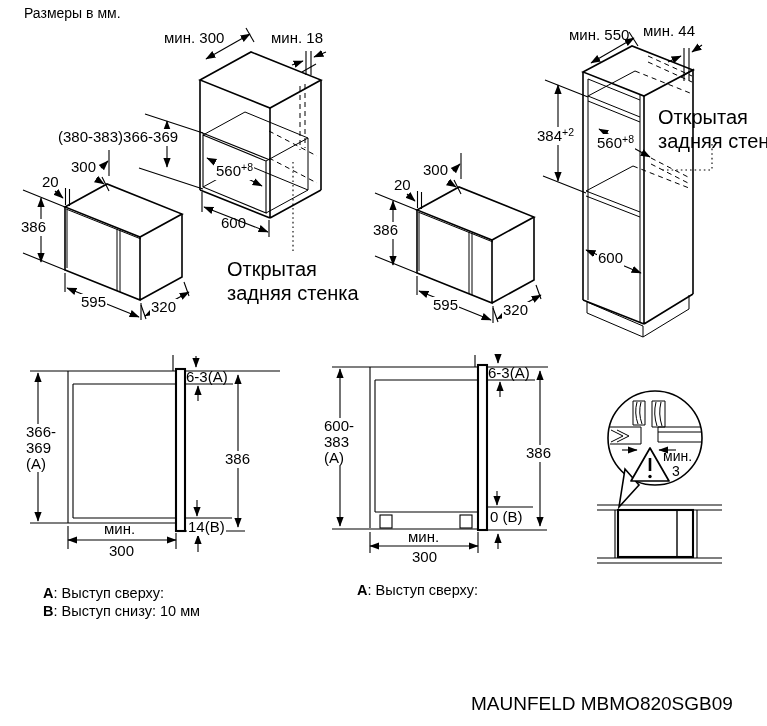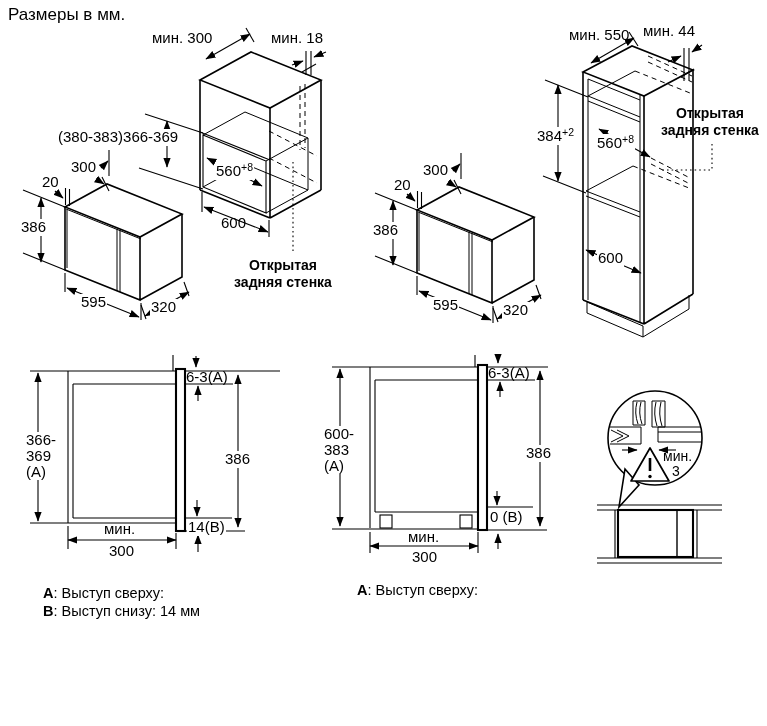--- a/index.html
+++ b/index.html
@@ -11,25 +11,25 @@
   #linework .b{stroke-width:1.6;}
   #linework .b2{stroke-width:2.1;}
   #linework .thin{stroke-width:1;}
   #linework .dash{stroke-dasharray:5 4;}
   #linework .dot{stroke-dasharray:1.6 3;}
   #linework .wfill{fill:#fff;}
   #linework .blk{fill:#000;stroke:none;}
   .lbl{position:absolute;font-size:15px;line-height:1.1;white-space:nowrap;}
   .bg{background:#fff;padding:0 1px;}
   .tol{font-size:10.5px;vertical-align:5px;letter-spacing:0;}
-  .title{font-size:17px;}
+  .title{font-size:14px;margin-left:16px;}
   .model{font-size:19px;}
   .small{font-size:14px;}
-  .block{line-height:16px;margin-top:8px;}
-  .openback{font-size:14px;text-align:center;line-height:1.2;font-weight:bold;}
+  .block{line-height:16px;}
+  .openback{font-size:20px;text-align:left;line-height:1.2;}
   .notes{position:absolute;font-size:14.5px;line-height:18px;white-space:nowrap;}
   .notes .ind{padding-left:19px;}
   .notes b{font-weight:bold;}
 </style>
 </head>
 <body>
 
 <div id="page">
 
 <svg id="linework" width="767" height="726" viewBox="0 0 767 726">
@@ -159,21 +159,21 @@
       <path d="M597,505 H722 M597,510 H722 M597,558 H722 M597,563 H722"></path>
       <path d="M615,510 V558 M697,510 V558"></path>
       <rect class="b2" x="618" y="510" width="75" height="47"></rect>
       <path style="stroke-width:1.4" d="M677,511 V556"></path>
     </g>
   </g>
 </svg>
 
 <div class="lbl title" style="left:8px;top:6px">Размеры в мм.</div>
 
-<div class="lbl" style="left:152px;top:30px">мин. 300</div>
+<div class="lbl" style="left:164px;top:30px">мин. 300</div>
 <div class="lbl" style="left:271px;top:30px">мин. 18</div>
 <div class="lbl bg" style="left:57px;top:129px">(380-383)366-369</div>
 <div class="lbl bg" style="left:215px;top:162px"><span>560</span><span class="tol">+8</span></div>
 <div class="lbl" style="left:221px;top:215px">600</div>
 <div class="lbl openback" style="left:227px;top:257px;width:112px">
   <div>Открытая</div>
   <div>задняя стенка</div>
 </div>
 
 <div class="lbl" style="left:71px;top:159px">300</div>
@@ -218,20 +218,21 @@
 <div class="lbl bg" style="left:525px;top:445px">386</div>
 <div class="lbl bg" style="left:489px;top:509px">0 (B)</div>
 <div class="lbl" style="left:408px;top:529px">мин.</div>
 <div class="lbl bg" style="left:411px;top:549px">300</div>
 
 <div class="lbl small" style="left:663px;top:449px">мин.</div>
 <div class="lbl small" style="left:672px;top:464px">3</div>
 
 <div class="notes" style="left:43px;top:584px">
   <div><b>A</b><span>: Выступ сверху:</span></div>
-  <div><b>B</b><span>: Выступ снизу: 14 мм</span></div>
+  <div><b>B</b><span>: Выступ снизу: 10 мм</span></div>
 </div>
 <div class="notes" style="left:357px;top:581px">
   <div><b>A</b><span>: Выступ сверху:</span></div>
 </div>
 
+<div class="lbl model" style="left:471px;top:694px">MAUNFELD MBMO820SGB09</div>
 
 </div>
 
 </body></html>

